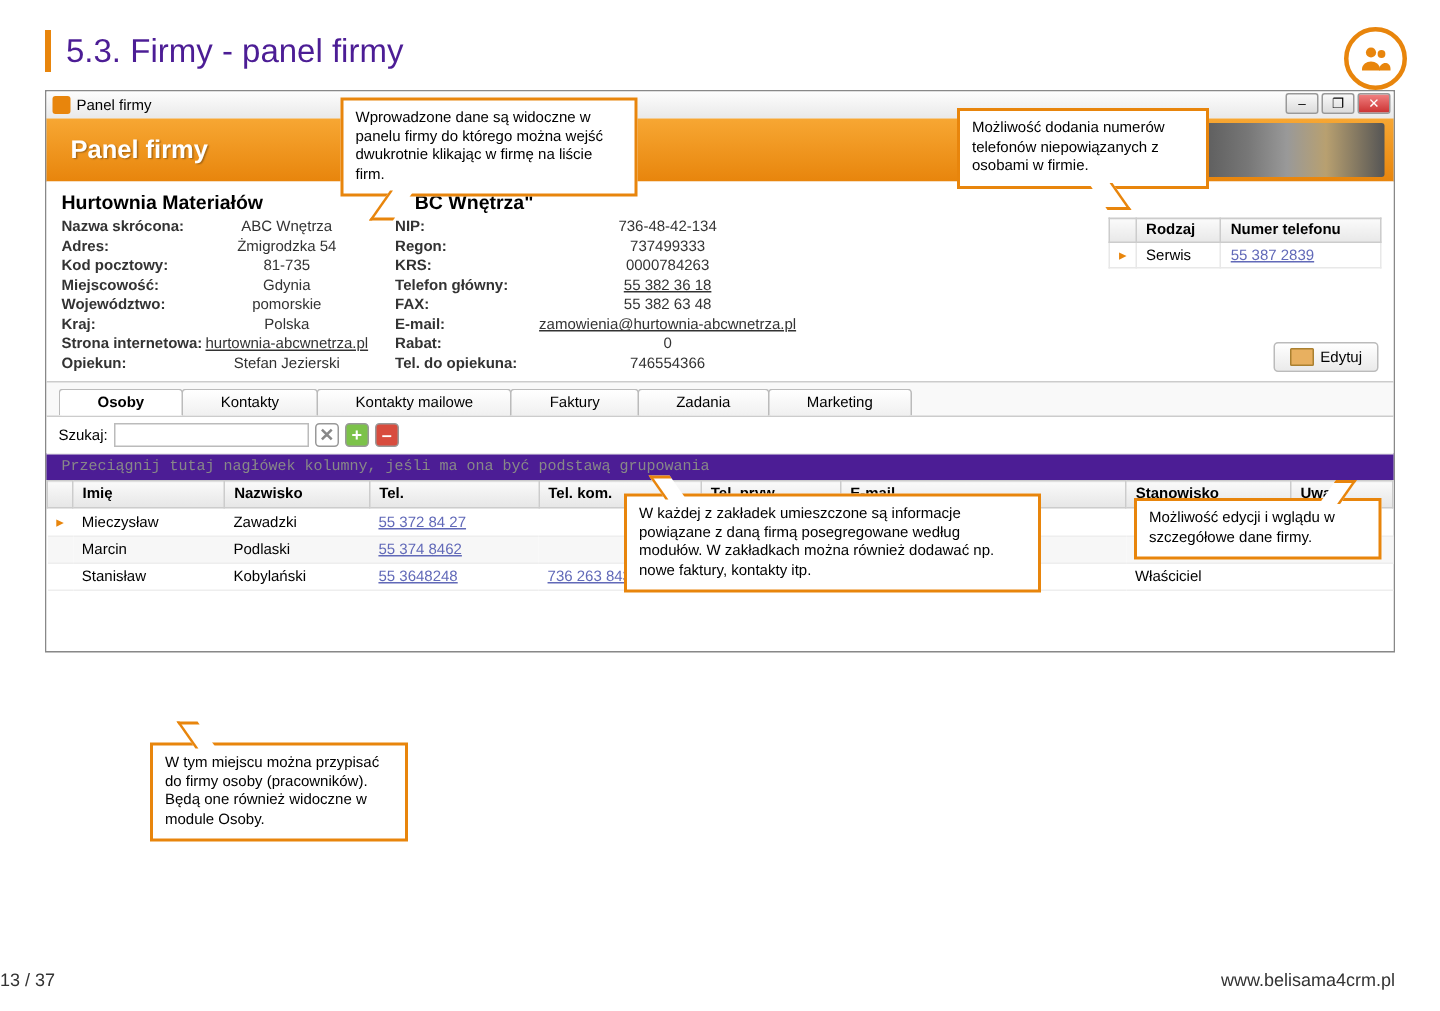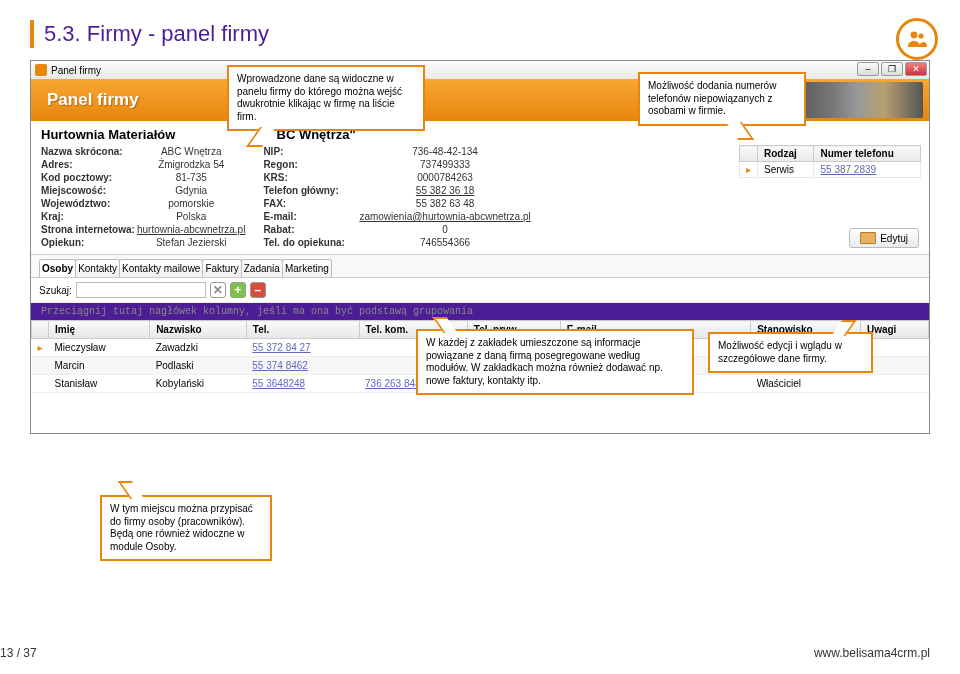--- a/index.html
+++ b/index.html
@@ -34,21 +34,21 @@
   .phones-box table { border-collapse: collapse; width: 100%; font-size: 10px; }
   .phones-box th, .phones-box td { text-align: left; padding: 2px 6px; }
   .phones-box th { background: linear-gradient(#fafafa,#e8e8e8); border: 1px solid #ccc; }
   .phones-box td   { border: 1px solid #e8e8e8; }
   .arrow-cell { width: 12px; color: #e8850c; }
 
   .edit-btn { position: absolute; right: 10px; bottom: 6px; display: flex; align-items: center; gap: 4px; background: linear-gradient(#fff,#eaeaea); border: 1px solid #bbb; padding: 3px 10px; border-radius: 3px; font-size: 10px; }
   .edit-btn .ico { width: 16px; height: 12px; background: #e8b060; border: 1px solid #aa8030; border-radius: 1px; }
 
   .tabs-row { display: flex; align-items: center; padding: 4px 8px 0; background: #f9f9f9; gap: 0; }
-  .tab { background: linear-gradient(#fff,#f0f0f0); border: 1px solid #bbb; border-bottom: none; padding: 3px 2px; font-size: 10px; margin-right: -1px; border-radius: 3px 3px 0 0; }
+  .tab { background: linear-gradient(#fff,#f0f0f0); border: 1px solid #bbb; border-bottom: none; padding: 3px 25px; font-size: 10px; margin-right: -1px; border-radius: 3px 3px 0 0; }
   .tab.active { background: #fff; font-weight: bold; }
 
   .search-row { display: flex; align-items: center; gap: 4px; padding: 4px 8px; background: #fff; border-top: 1px solid #ccc; }
   .search-row label { font-size: 10px; }
   .search-row input { width: 130px; height: 16px; border: 1px solid #bbb; font-size: 10px; padding: 0 3px; }
   .mini-btn { width: 16px; height: 16px; border: 1px solid #999; border-radius: 3px; display: inline-flex; align-items: center; justify-content: center; font-size: 12px; font-weight: bold; }
   .mini-btn.clear { color: #888; }
   .mini-btn.add   { background: #7cc24a; color: #fff; }
   .mini-btn.del   { background: #d84c3e; color: #fff; }
 
@@ -60,21 +60,21 @@
   .grid tr:nth-child(even) td { background: #f7f7f7; }
 
   .callout { position: absolute; background: #fff; border: 2px solid #e8850c; padding: 6px 8px; font-size: 10px; line-height: 1.25; z-index: 30; }
   .callout::after { content: ""; position: absolute; width: 0; height: 0; }
   .co1 { top: 65px; left: 227px; width: 198px; }
   .co1::after { bottom: -18px; left: 24px; border-left: 2px solid #e8850c; border-bottom: 2px solid #e8850c; width: 14px; height: 18px; transform: skewX(-35deg); background: #fff; }
   .co2 { top: 72px; left: 638px; width: 168px; }
   .co2::after { bottom: -16px; left: 92px; border-right: 2px solid #e8850c; border-bottom: 2px solid #e8850c; width: 14px; height: 16px; transform: skewX(35deg); background: #fff; }
   .co3 { top: 329px; left: 416px; width: 278px; }
   .co3::after { top: -14px; left: 20px; border-left: 2px solid #e8850c; border-top: 2px solid #e8850c; width: 12px; height: 14px; transform: skewX(35deg); background: #fff; }
-  .co4 { top: 332px; left: 708px; width: 165px; }
+  .co4 { top: 332px; left: 756px; width: 165px; }
   .co4::after { top: -14px; right: 20px; border-right: 2px solid #e8850c; border-top: 2px solid #e8850c; width: 12px; height: 14px; transform: skewX(-35deg); background: #fff; }
   .co5 { top: 495px; left: 100px; width: 172px; }
   .co5::after { top: -16px; left: 22px; border-left: 2px solid #e8850c; border-top: 2px solid #e8850c; width: 12px; height: 16px; transform: skewX(35deg); background: #fff; }
 
   .footer { position: absolute; bottom: 14px; width: 100%; font-size: 12px; color: #333; }
   .footer-url { position: absolute; bottom: 14px; right: 30px; font-size: 12px; color: #333; }
 </style>
 </head>
 <body>
 

